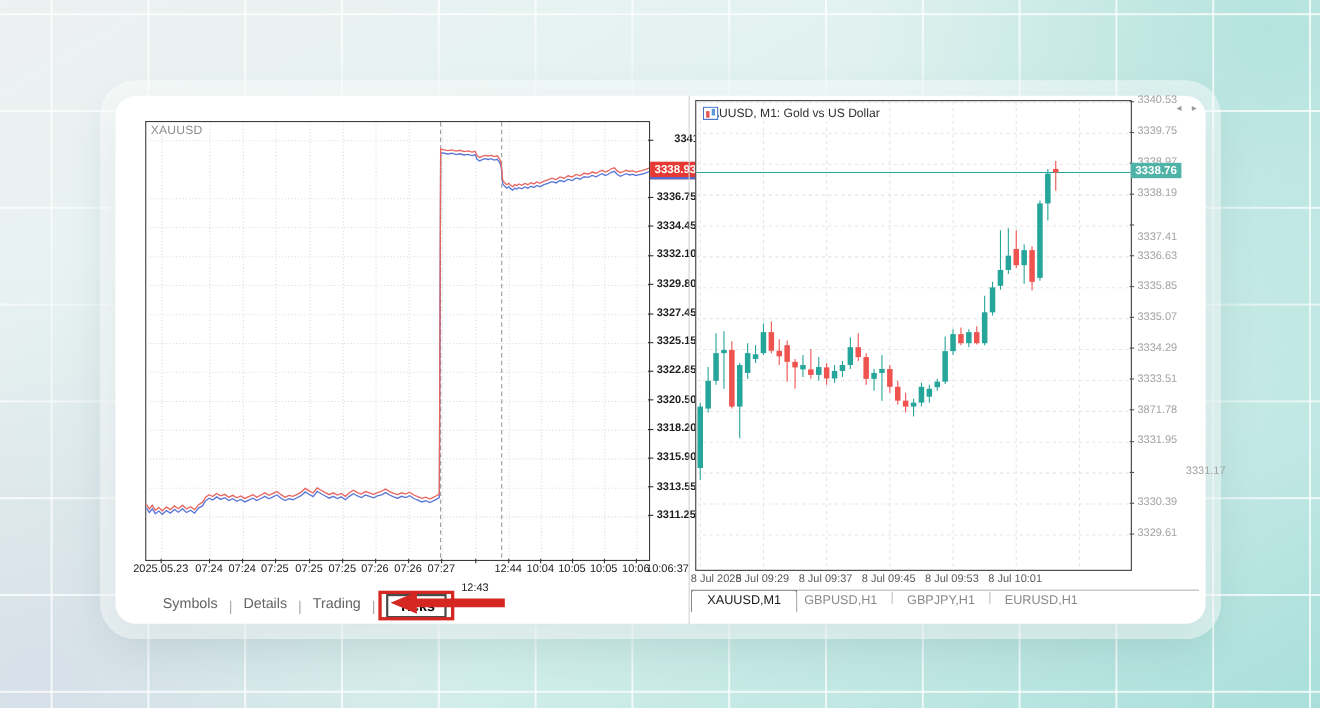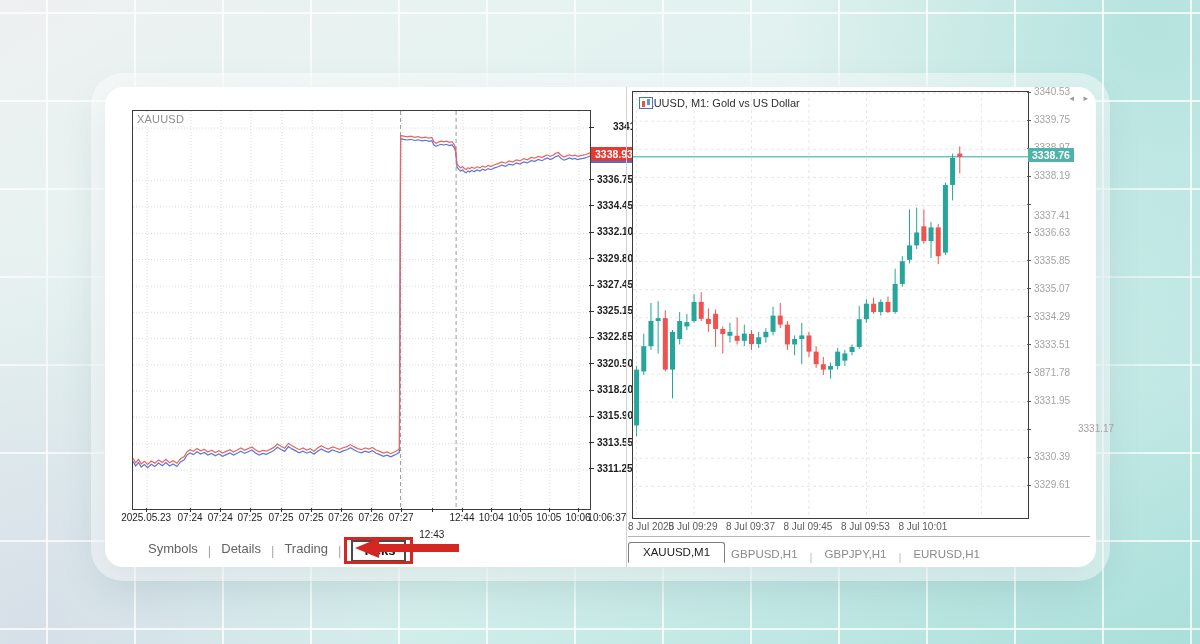--- a/index.html
+++ b/index.html
@@ -48,21 +48,21 @@
 
   .candle-frame{position:absolute;left:5px;top:4px;width:395px;height:426px;border:1px solid #3c3c3c;background:#fff;}
   .candle-frame svg{position:absolute;left:0;top:0;}
   .chart-header{position:absolute;left:6px;top:5px;display:flex;align-items:center;gap:5px;}
   .chart-header .hdr-title{font-size:11px;color:#2e2e2e;white-space:nowrap;}
   .cndl-ylab{font-size:10px;color:#a3a3a3;}
   .cndl-ydash{position:absolute;width:4px;height:1px;background:#555;}
   .cndl-xlab{position:absolute;font-size:10px;color:#5a5a5a;transform:translateX(-50%);white-space:nowrap;}
 
   .chart-tabs{position:absolute;left:1px;top:449px;width:462px;height:26px;border-top:1px solid #b5b5b5;
-    display:flex;align-items:flex-end;font-size:11.5px;color:#8a8a8a;}
+    display:flex;align-items:flex-start;font-size:11.5px;color:#8a8a8a;}
   .ct-tab{cursor:pointer;padding:3px 6px;}
   .ct-tab.active{margin-top:-1px;background:#fff;border:1px solid #7e7e7e;border-bottom:1px solid #fff;
     border-radius:3px 3px 0 0;color:#1a1a1a;padding:3px 14px 4px;}
   .ct-sep{color:#bdbdbd;margin:0 6px;}
   .ct-nav{position:absolute;top:6px;font-size:9px;color:#9a9a9a;cursor:pointer;}
 </style>
 </head>
 <body>
 
 <div class="page">

